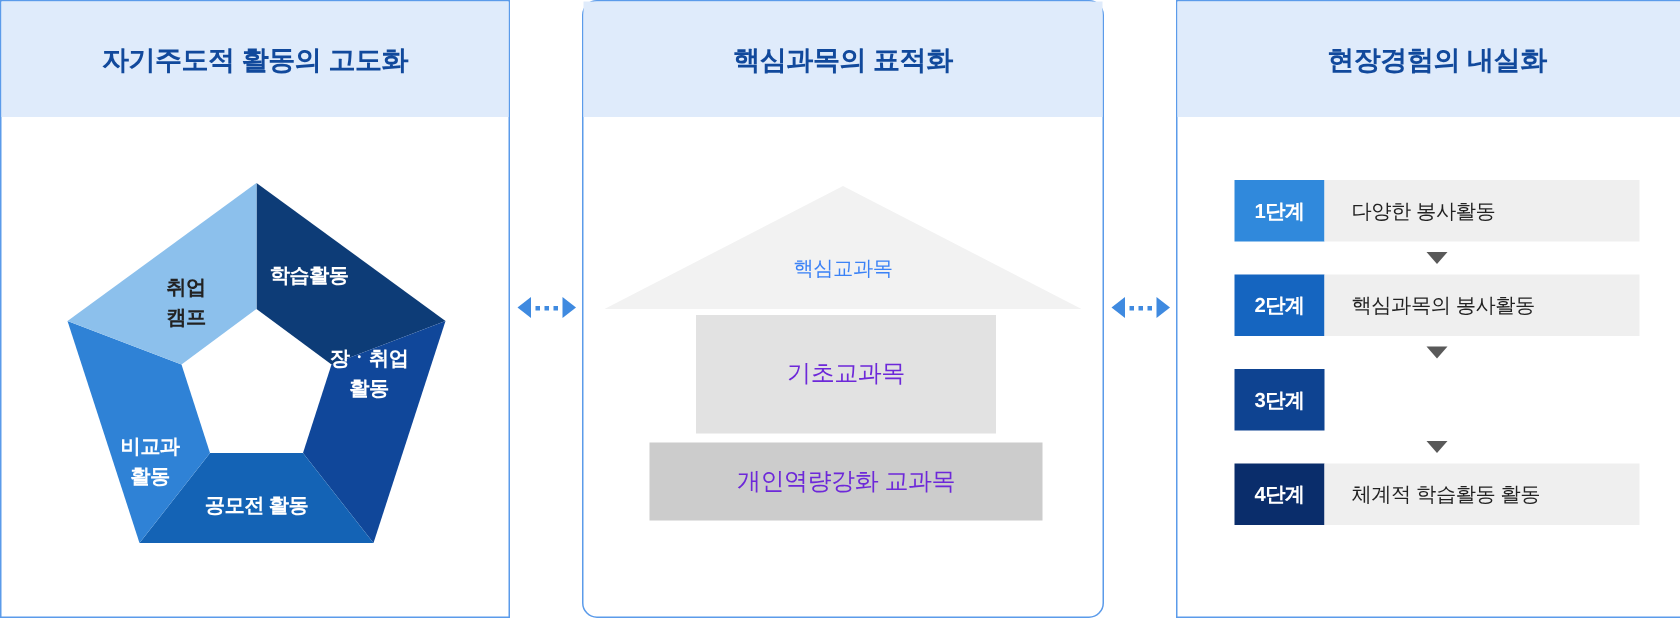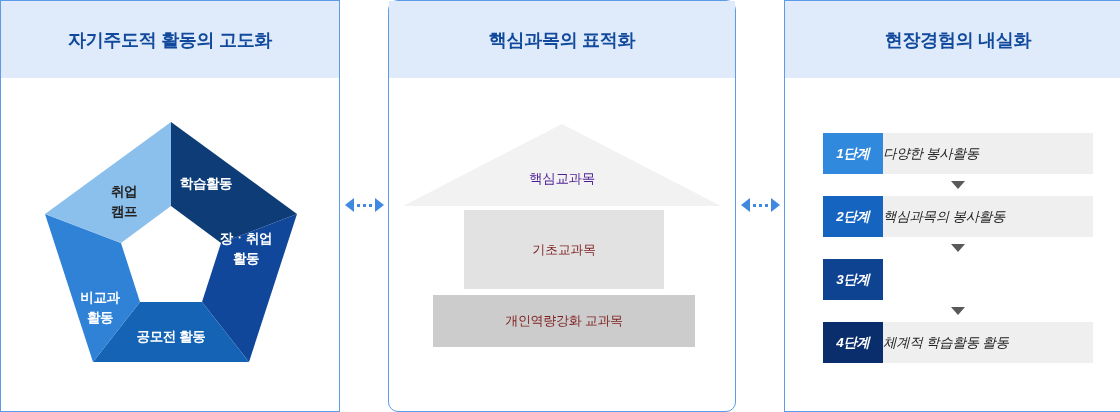--- a/index.html
+++ b/index.html
@@ -124,21 +124,21 @@
     background: #f2f2f2;
     clip-path: polygon(50% 0, 100% 100%, 0 100%);
   }
   .roof-text {
     position: absolute;
     left: 0;
     top: 46px;
     width: 318px;
     text-align: center;
     font-size: 13.5px;
-    color: #4c1d95;
+    color: #3b82f6;
     letter-spacing: -0.3px;
   }
   .mid-block {
     position: absolute;
     left: 75px;
     top: 132px;
     width: 200px;
     height: 79px;
     background: #e2e2e2;
     display: flex;
@@ -150,32 +150,31 @@
     left: 44px;
     top: 217px;
     width: 262px;
     height: 52px;
     background: #cccccc;
     display: flex;
     align-items: center;
     justify-content: center;
   }
   .block-text {
-    font-size: 13px;
-    color: #7f1d1d;
+    font-size: 16px;
+    color: #6d28d9;
     letter-spacing: -0.3px;
   }
 
   
   .steps {
     position: absolute;
     left: 38px;
-    top: 55px;
+    top: 42px;
     width: 270px;
-    font-style: italic;
   }
   .step-row {
     display: flex;
     align-items: stretch;
     height: 41px;
   }
   .step-badge {
     flex: 0 0 auto;
     width: 60px;
     display: flex;
@@ -184,20 +183,21 @@
     color: #ffffff;
     font-size: 13.5px;
     font-weight: bold;
     letter-spacing: -0.4px;
   }
   .step-text {
     flex: 1 1 auto;
     background: #efefef;
     display: flex;
     align-items: center;
+    padding-left: 18px;
     font-size: 13.5px;
     color: #222222;
     letter-spacing: -0.3px;
     box-sizing: border-box;
   }
   .step-gap {
     height: 22px;
     display: flex;
     align-items: center;
     justify-content: center;

